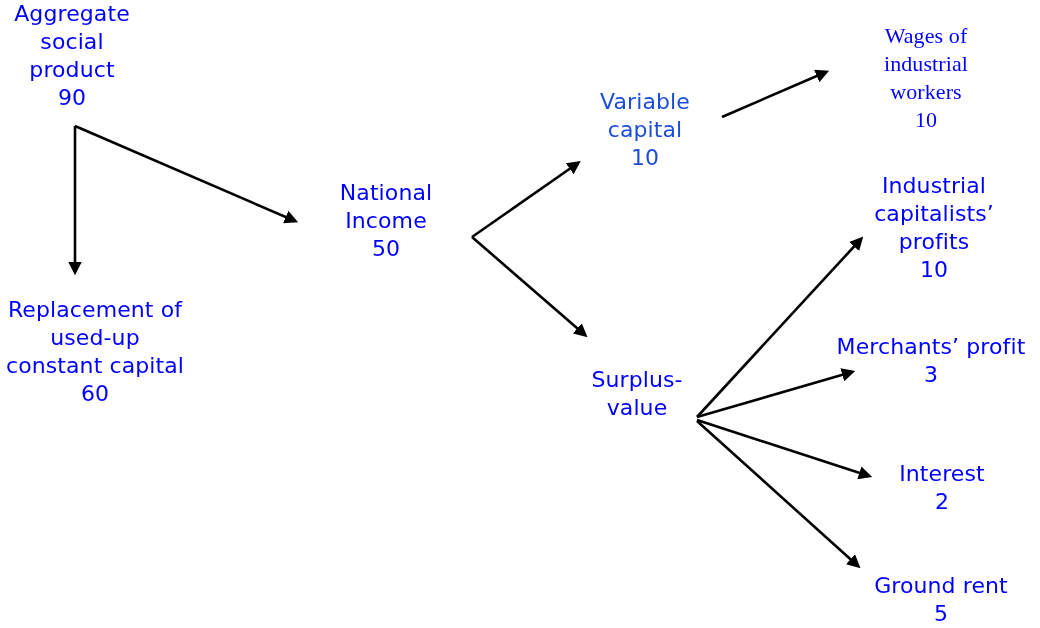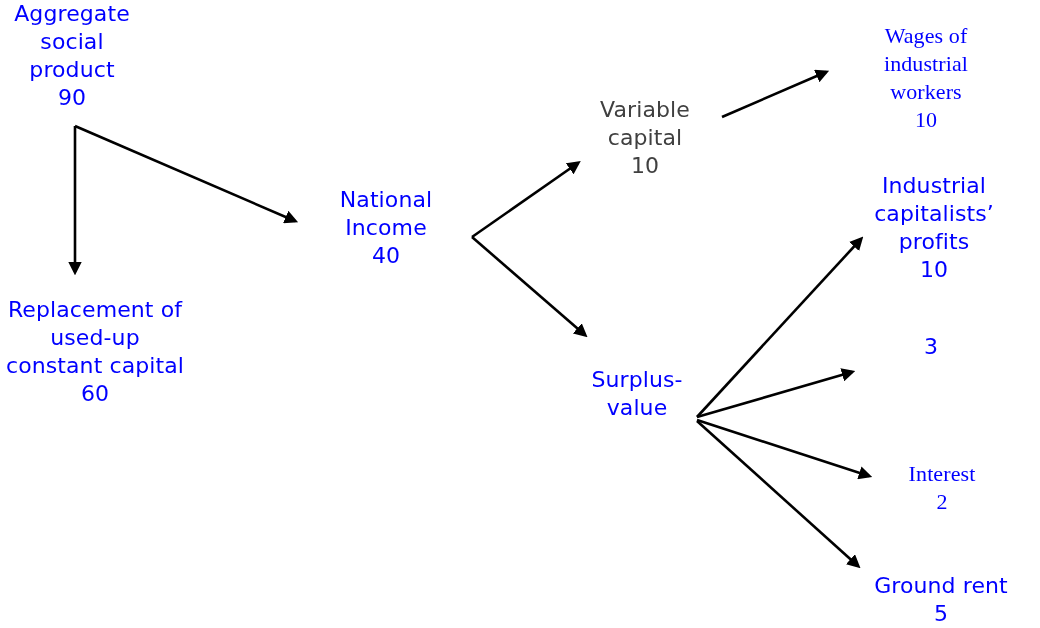--- a/index.html
+++ b/index.html
@@ -64,30 +64,30 @@
       </g>
   </svg>
 
   <div id="nodes-group">
       <div class="node" style="left: -18px; top: 0px; width: 180px; color: rgb(0, 0, 255);"><span class="node-label">Aggregate
 social
 product</span><span class="amount">90</span></div>
       <div class="node" style="left: -5px; top: 296px; width: 200px; color: rgb(0, 0, 255);"><span class="node-label">Replacement of
 used-up
 constant capital</span><span class="amount">60</span></div>
-      <div class="node" style="left: 311px; top: 179px; width: 150px; color: rgb(0, 0, 255); margin-top: 7px;"><span class="node-label">National
-Income</span><span class="amount">40</span></div>
-      <div class="node" style="left: 570px; top: 88px; width: 150px; color: #404040; margin-top: 8px;"><span class="node-label">Variable
+      <div class="node" style="left: 311px; top: 179px; width: 150px; color: rgb(0, 0, 255);"><span class="node-label">National
+Income</span><span class="amount">50</span></div>
+      <div class="node" style="left: 570px; top: 88px; width: 150px; color: #1d4ed8;"><span class="node-label">Variable
 capital</span><span class="amount">10</span></div>
       <div class="node" style="left: 567px; top: 366px; width: 140px; color: rgb(0, 0, 255);"><span class="node-label">Surplus-
 value</span></div>
       <div class="node" style="left: 841px; top: 22px; width: 170px; color: rgb(0, 0, 255); font-family: Liberation Serif, serif;"><span class="node-label">Wages of
 industrial
 workers</span><span class="amount">10</span></div>
       <div class="node" style="left: 844px; top: 172px; width: 180px; color: rgb(0, 0, 255);"><span class="node-label">Industrial
 capitalists’
 profits</span><span class="amount">10</span></div>
-      <div class="node" style="left: 826px; top: 333px; width: 210px; color: rgb(0, 0, 255);"><span class="amount">3</span></div>
-      <div class="node" style="left: 862px; top: 460px; width: 160px; color: rgb(0, 0, 255); font-family: Liberation Serif, serif;"><span class="node-label">Interest</span><span class="amount">2</span></div>
+      <div class="node" style="left: 826px; top: 333px; width: 210px; color: rgb(0, 0, 255);"><span class="node-label">Merchants’ profit</span><span class="amount">3</span></div>
+      <div class="node" style="left: 862px; top: 460px; width: 160px; color: rgb(0, 0, 255);"><span class="node-label">Interest</span><span class="amount">2</span></div>
       <div class="node" style="left: 846px; top: 572px; width: 190px; color: rgb(0, 0, 255);"><span class="node-label">Ground rent</span><span class="amount">5</span></div>
     </div>
 
 </div>
 
 </body></html>

